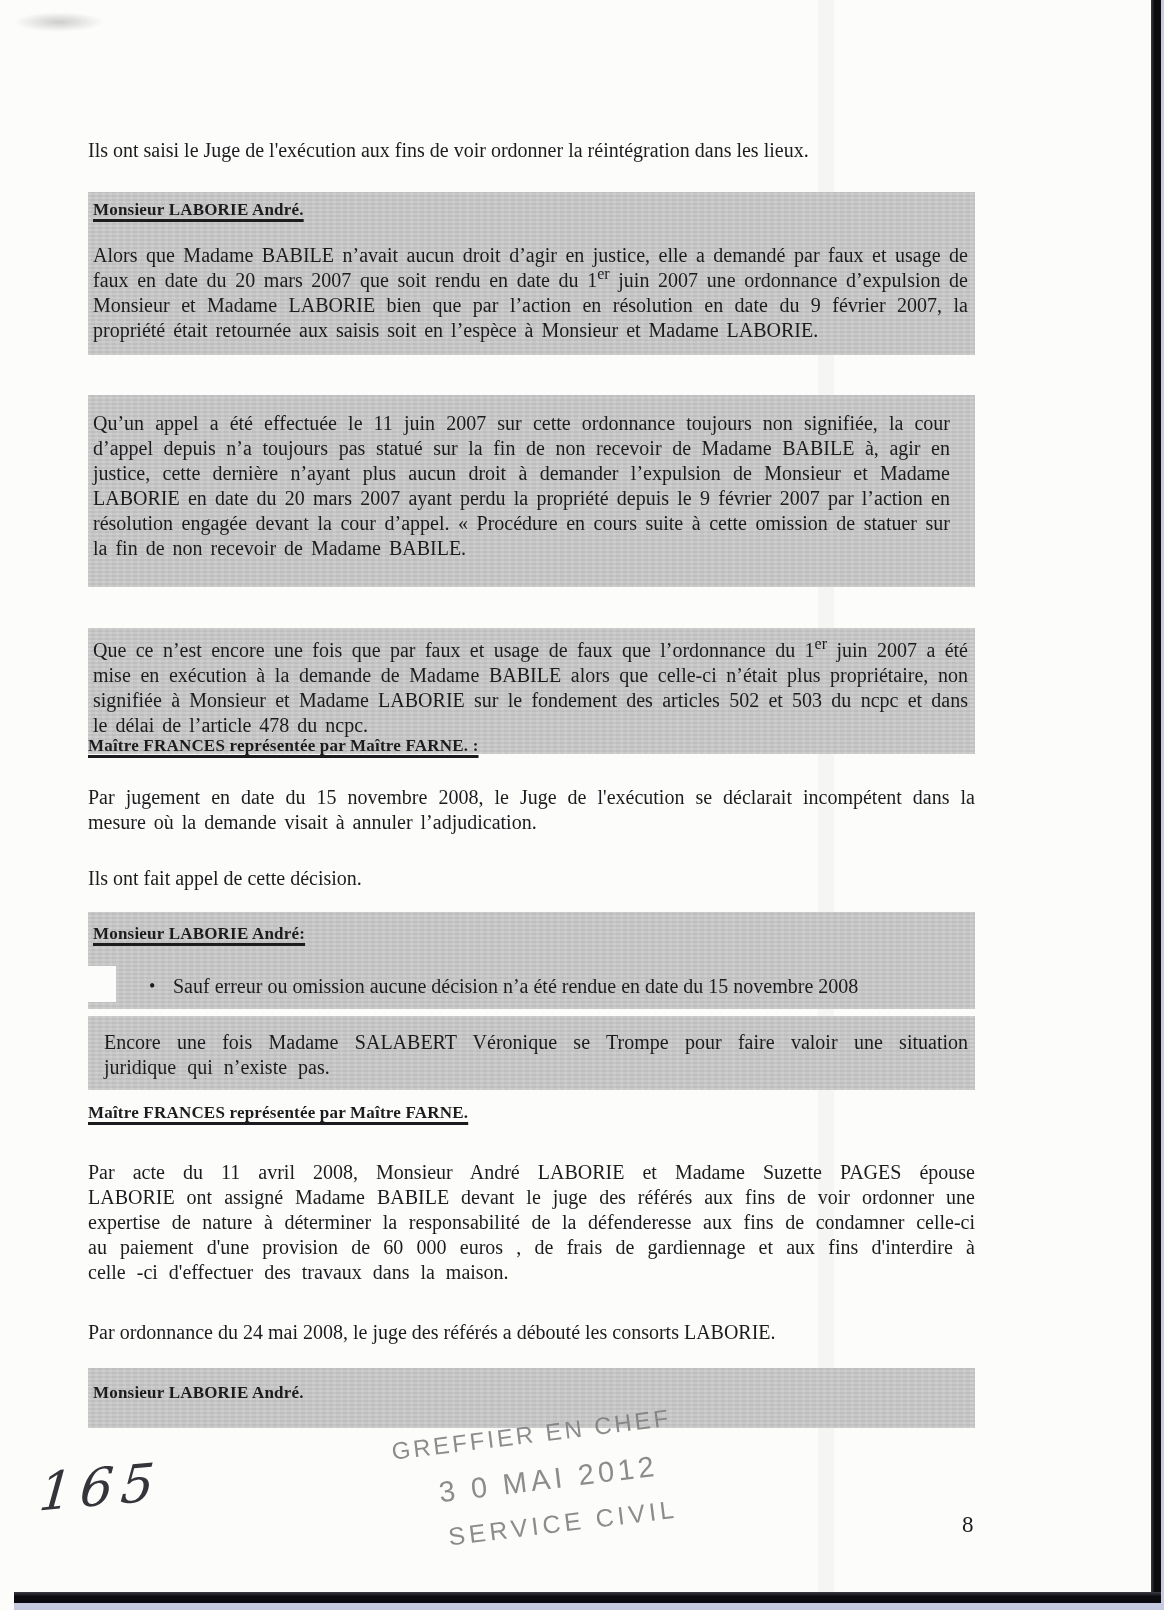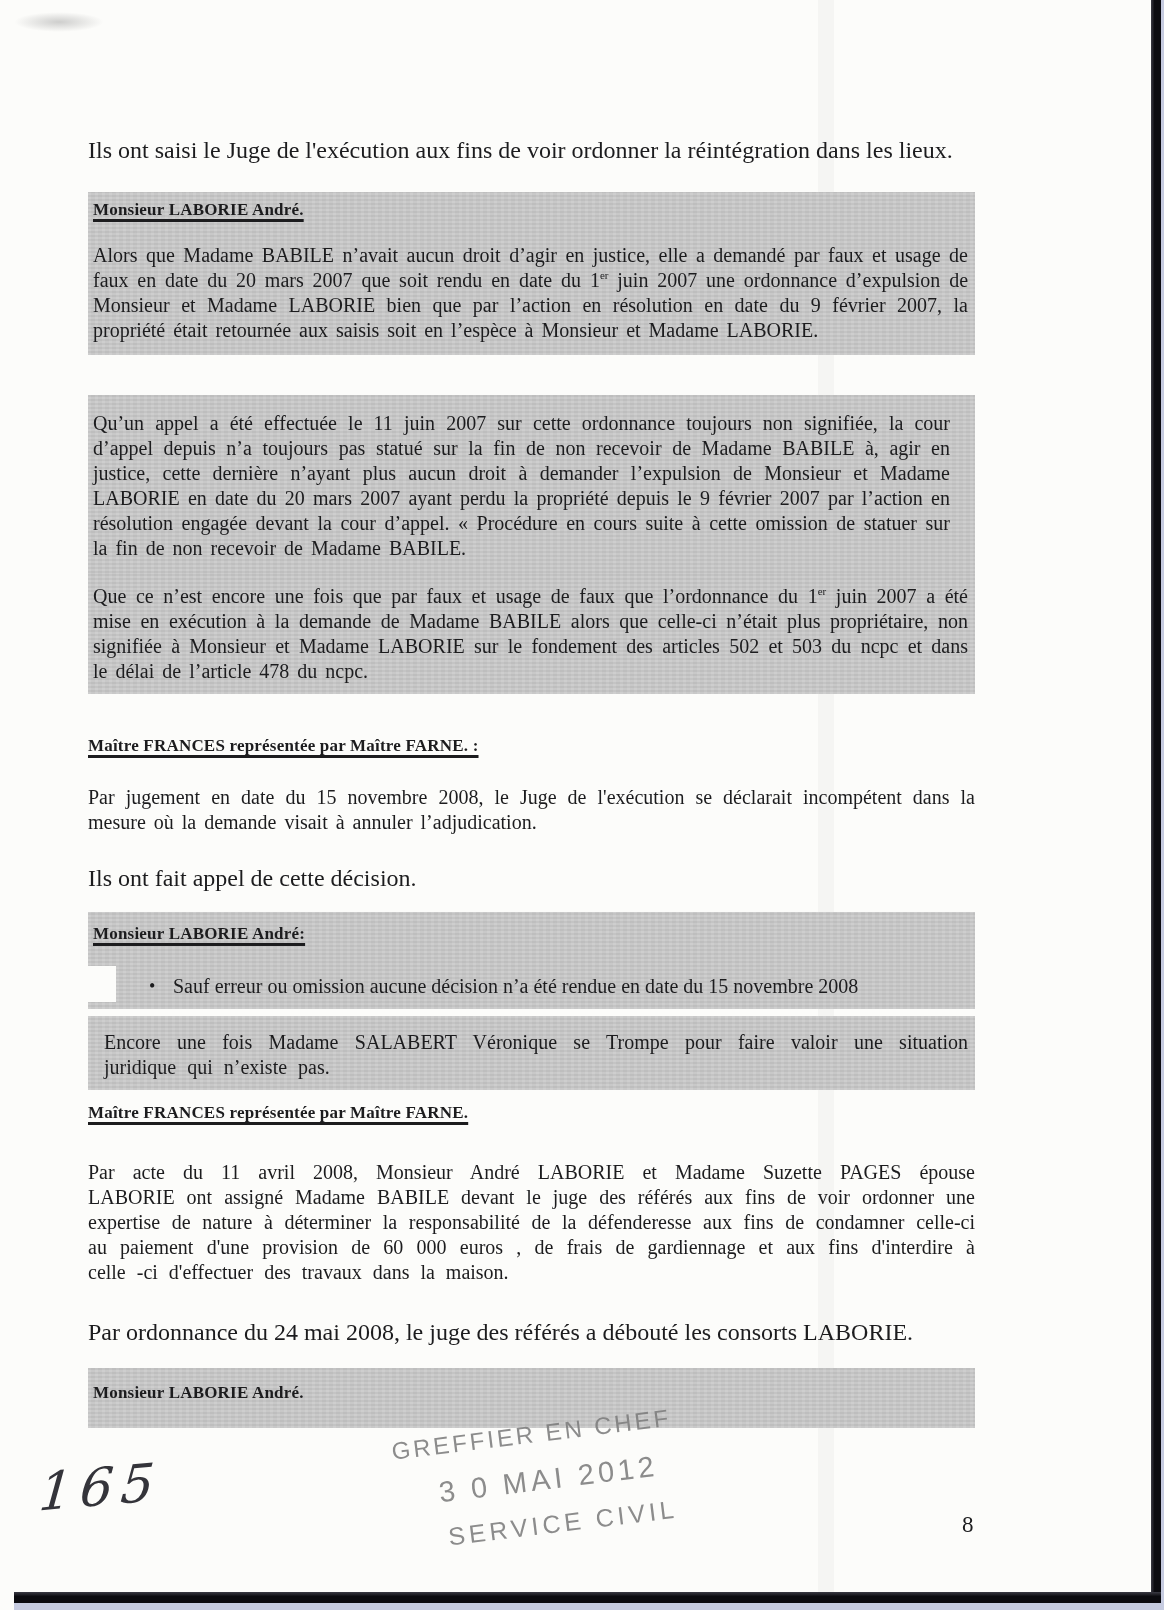--- a/index.html
+++ b/index.html
@@ -8,30 +8,30 @@
     background:#fcfcfa;
     font-family:"Liberation Serif","DejaVu Serif",serif;
     color:#1c1c1e; overflow:hidden;
   }
   .abs { position:absolute; }
   .col { left:88px; width:887px; }
   p.body {
     margin:0; font-size:20px; line-height:25px;
     text-align:justify; word-spacing:3px;
   }
-  p.single { margin:0; font-size:24px; line-height:25px; text-align:left; }
+  p.single { margin:0; font-size:20px; line-height:25px; text-align:left; }
   .hd { font-weight:bold; font-size:17px; line-height:25px; letter-spacing:0.2px; }
   .und { text-decoration:underline; text-decoration-thickness:2.5px; text-underline-offset:4px; }
   .hl {
     background-color:#c9c9c9;
     background-image:
       repeating-linear-gradient(0deg, rgba(255,255,255,0.06) 0 2px, rgba(0,0,0,0.035) 2px 4px),
       repeating-linear-gradient(90deg, rgba(255,255,255,0.04) 0 3px, rgba(0,0,0,0.02) 3px 7px);
   }
-  sup.ord { vertical-align:super; font-size:11px; line-height:0; }
+  sup.ord { vertical-align:super; font-size:16px; line-height:0; }
   .bullet-row { position:relative; margin-top:28px; padding-left:80px; font-size:20px; line-height:25px; }
   .bullet-dot { position:absolute; left:56px; top:0; font-size:18px; }
   .notch { background:#fcfcfa; }
   .stamp {
     font-family:"Liberation Sans","DejaVu Sans",sans-serif;
     color:#7d7d7d; opacity:0.88;
     transform:rotate(-7deg); transform-origin:left top;
   }
   .stamp .l1 { font-size:24px; letter-spacing:3px; white-space:nowrap; }
   .stamp .l2 { font-size:29px; letter-spacing:4px; margin:16px 0 0 42px; white-space:nowrap; }
@@ -66,21 +66,21 @@
     </div>
     <p class="body" style="margin-top:21px;">
       <span>Alors que Madame BABILE n’avait aucun droit d’agir en justice, elle a demandé par faux et usage de faux en date du 20 mars 2007 que soit rendu en date du 1</span><sup class="ord">er</sup><span> juin 2007 une ordonnance d’expulsion de Monsieur et Madame LABORIE bien que par l’action en résolution en date du 9 février 2007, la propriété était retournée aux saisis soit en l’espèce à Monsieur et Madame LABORIE.</span>
     </p>
   </div>
 
   <div class="abs col hl" style="top:395px; padding:16px 25px 26px 5px; box-sizing:border-box;">
     <p class="body">Qu’un appel a été effectuée le 11 juin 2007 sur cette ordonnance toujours non signifiée, la cour d’appel depuis n’a toujours pas statué sur la fin de non recevoir de Madame BABILE à, agir en justice, cette dernière n’ayant plus aucun droit à demander l’expulsion de Monsieur et Madame LABORIE en date du 20 mars 2007 ayant perdu la propriété depuis le 9 février 2007 par l’action en résolution engagée devant la cour d’appel. « Procédure en cours suite à cette omission de statuer sur la fin de non recevoir de Madame BABILE.</p>
   </div>
 
-  <div class="abs col hl" style="top:574px; padding:10px 7px 10px 5px; box-sizing:border-box;">
+  <div class="abs col hl" style="top:628px; padding:10px 7px 16px 5px; box-sizing:border-box;">
     <p class="body">
       <span>Que ce n’est encore une fois que par faux et usage de faux que l’ordonnance du 1</span><sup class="ord">er</sup><span> juin 2007 a été mise en exécution à la demande de Madame BABILE alors que celle-ci n’était plus propriétaire, non signifiée à Monsieur et Madame LABORIE sur le fondement des articles 502 et 503 du ncpc et dans le délai de l’article 478 du ncpc.</span>
     </p>
   </div>
 
   <div class="abs col hd" style="top:733px;">
     <span class="und">Maître FRANCES représentée par Maître FARNE. :</span>
   </div>
 
   <p class="abs col body" style="top:785px;">Par jugement en date du 15 novembre 2008, le Juge de l'exécution se déclarait incompétent dans la mesure où la demande visait à annuler l’adjudication.</p>

